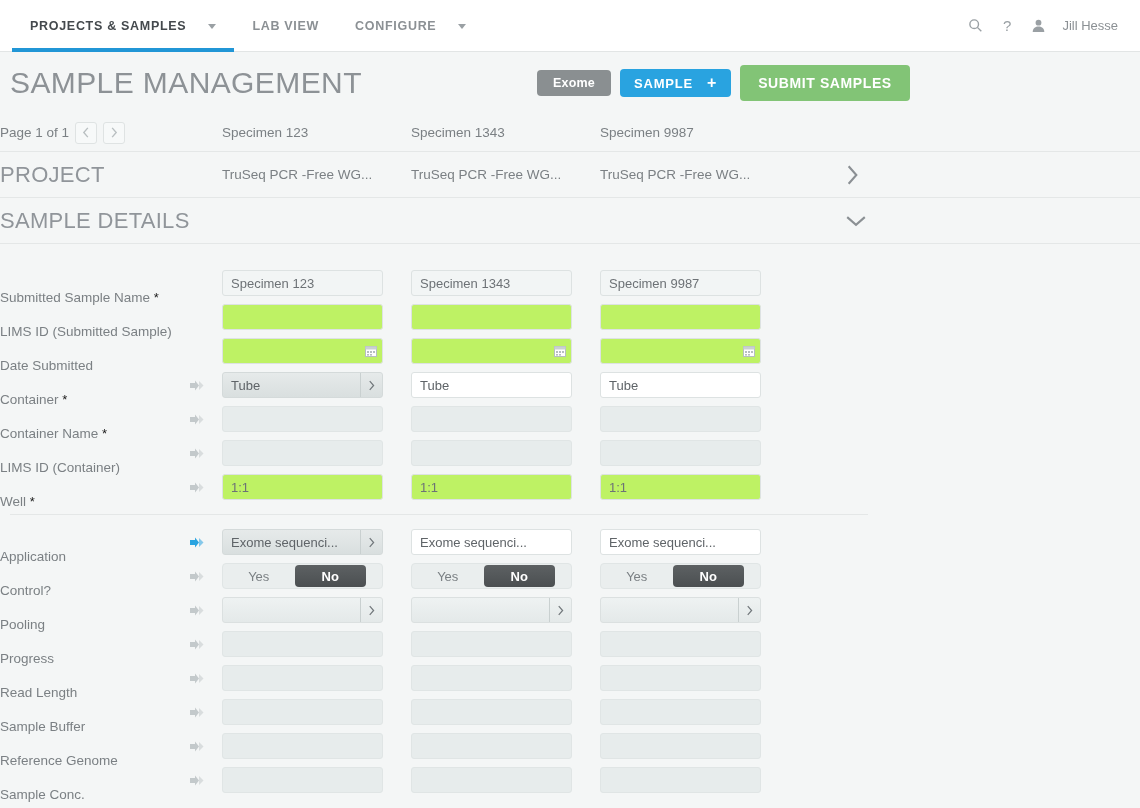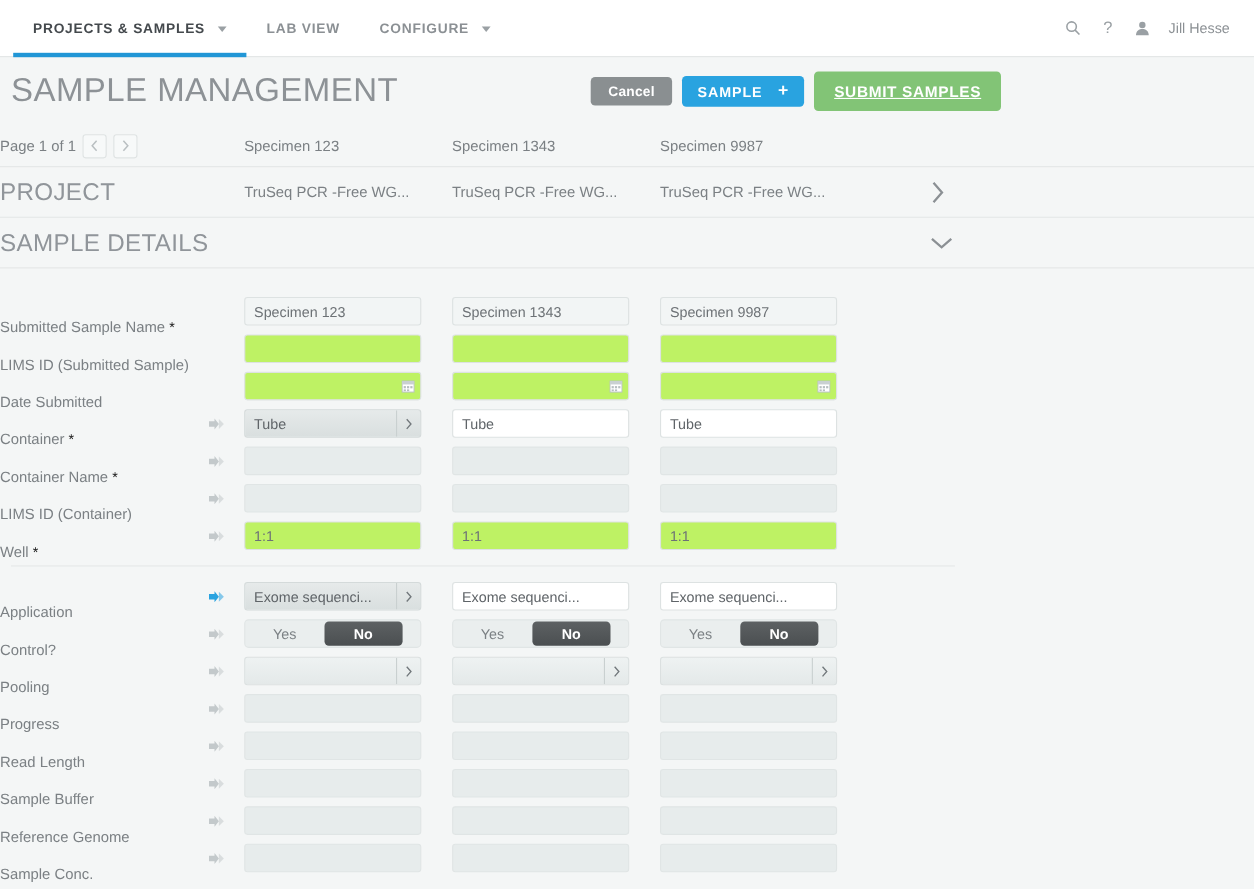--- a/index.html
+++ b/index.html
@@ -19,21 +19,21 @@
     background: #ffffff;
     border-bottom: 1px solid #e2e5e5;
     display: flex;
     align-items: stretch;
     position: relative;
   }
   .nav-left { display: flex; align-items: stretch; padding-left: 12px; }
   .nav-tab {
     display: flex;
     align-items: center;
-    gap: 12px;
+    gap: 22px;
     padding: 16px 18px;
     font-size: 12.5px;
     font-weight: bold;
     letter-spacing: 0.7px;
     color: #8b9094;
     cursor: pointer;
     position: relative;
     white-space: nowrap;
   }
   .nav-tab.active { color: #44494d; }
@@ -131,21 +131,20 @@
     gap: 14px;
     letter-spacing: 0.8px;
   }
   .plus-glyph { font-size: 16px; font-weight: bold; line-height: 1; }
   .btn-submit {
     background: #82c476;
     font-size: 14px;
     height: 36px;
     padding: 0 18px;
     letter-spacing: 0.6px;
-    text-decoration: underline;
   }
 
   
   .sheet { padding: 0; }
 
   .row {
     display: flex;
     align-items: center;
   }
   .label-cell {
@@ -381,21 +380,21 @@
       </svg>
       <span>Jill Hesse</span>
     </span>
   </div>
 </div>
 
 <div class="title-row">
   <h1 class="page-title">SAMPLE MANAGEMENT</h1>
 
   <div class="actions">
-    <button class="btn btn-cancel">Cancel</button>
+    <button class="btn btn-cancel">Exome</button>
 
     <button class="btn btn-sample">
       <span>SAMPLE</span>
       <span class="plus-glyph">+</span>
     </button>
 
     <button class="btn btn-submit">SUBMIT SAMPLES</button>
   </div>
 </div>
 

